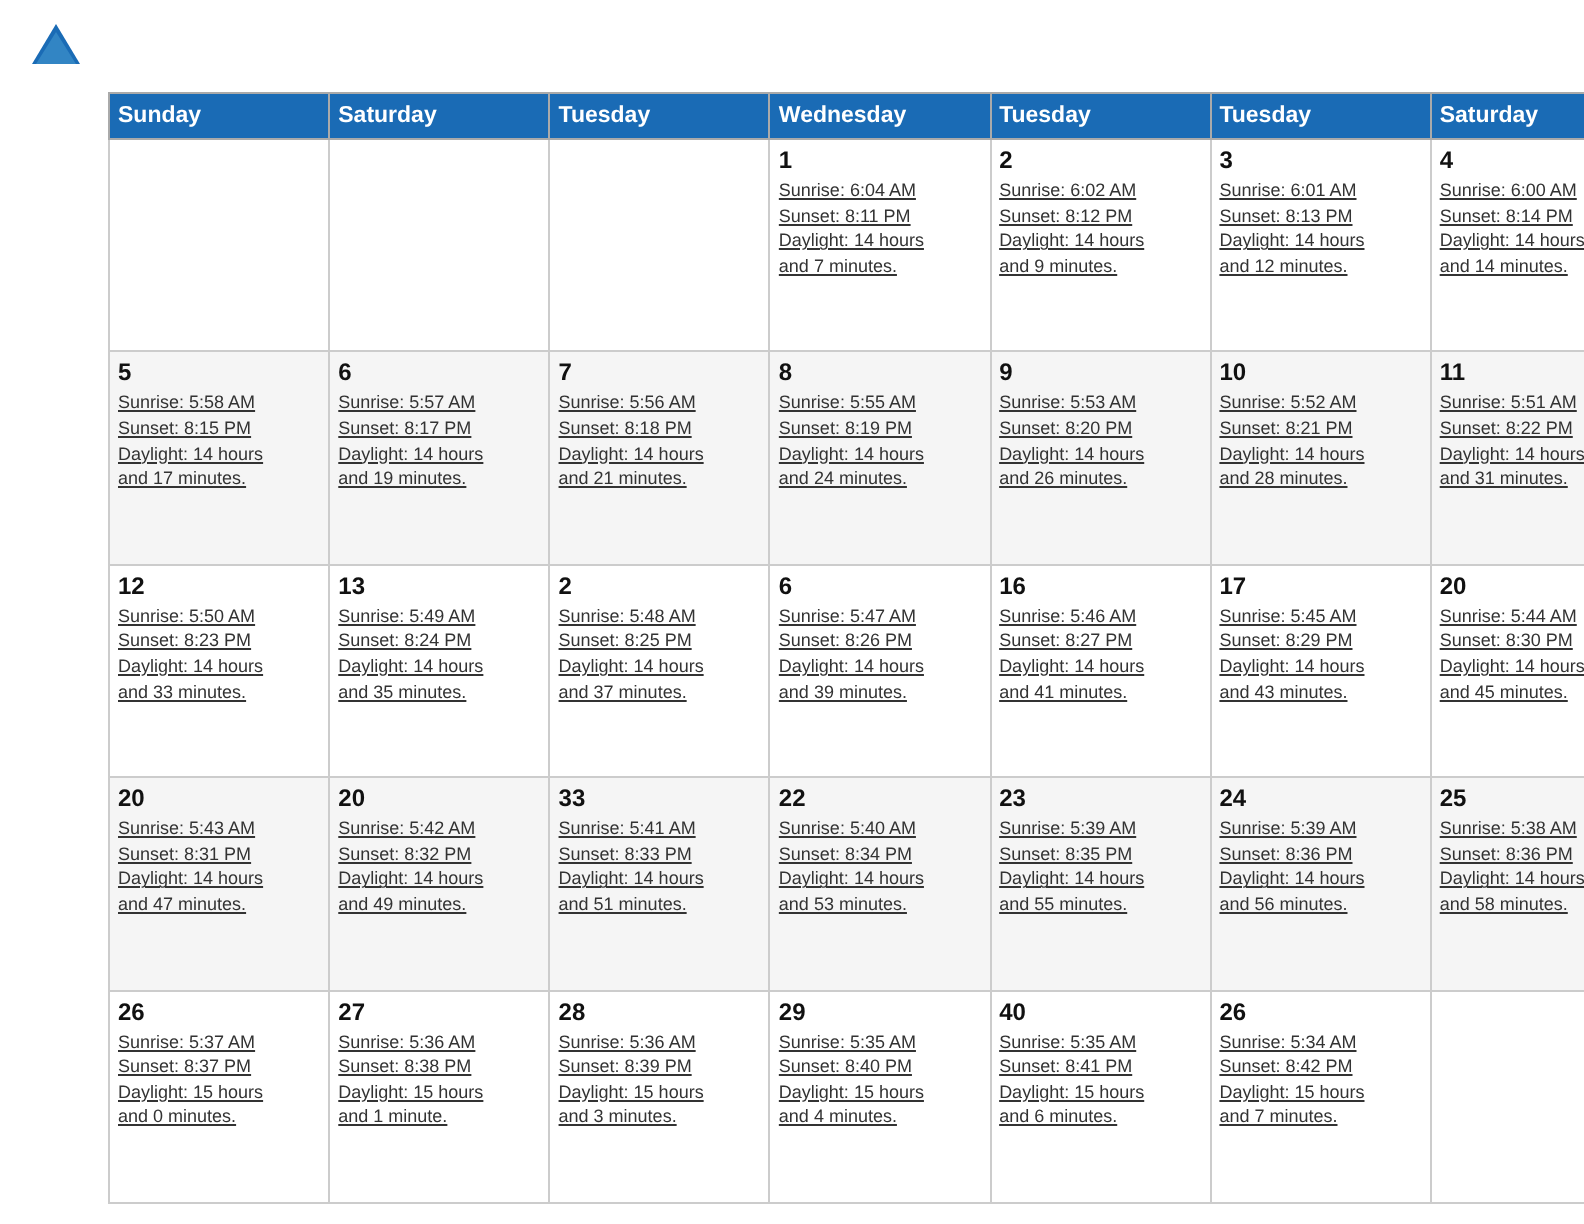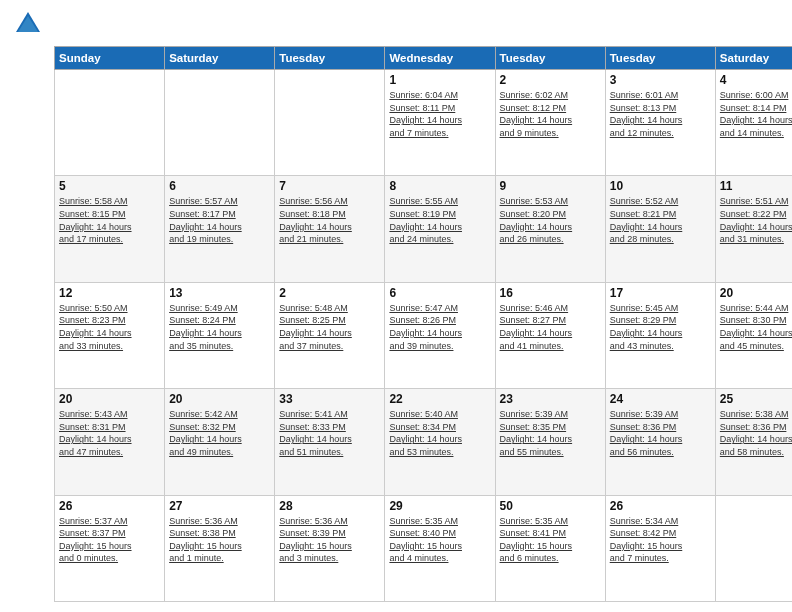--- a/index.html
+++ b/index.html
@@ -255,21 +255,21 @@
           </td>
           <td>
             <div class="day-num">28</div>
             <div class="day-info">Sunrise: 5:36 AM<br>Sunset: 8:39 PM<br>Daylight: 15 hours<br>and 3 minutes.</div>
           </td>
           <td>
             <div class="day-num">29</div>
             <div class="day-info">Sunrise: 5:35 AM<br>Sunset: 8:40 PM<br>Daylight: 15 hours<br>and 4 minutes.</div>
           </td>
           <td>
-            <div class="day-num">50</div>
+            <div class="day-num">40</div>
             <div class="day-info">Sunrise: 5:35 AM<br>Sunset: 8:41 PM<br>Daylight: 15 hours<br>and 6 minutes.</div>
           </td>
           <td>
             <div class="day-num">26</div>
             <div class="day-info">Sunrise: 5:34 AM<br>Sunset: 8:42 PM<br>Daylight: 15 hours<br>and 7 minutes.</div>
           </td>
           <td class="empty-cell"></td>
         </tr>
       </tbody>
   </table>

